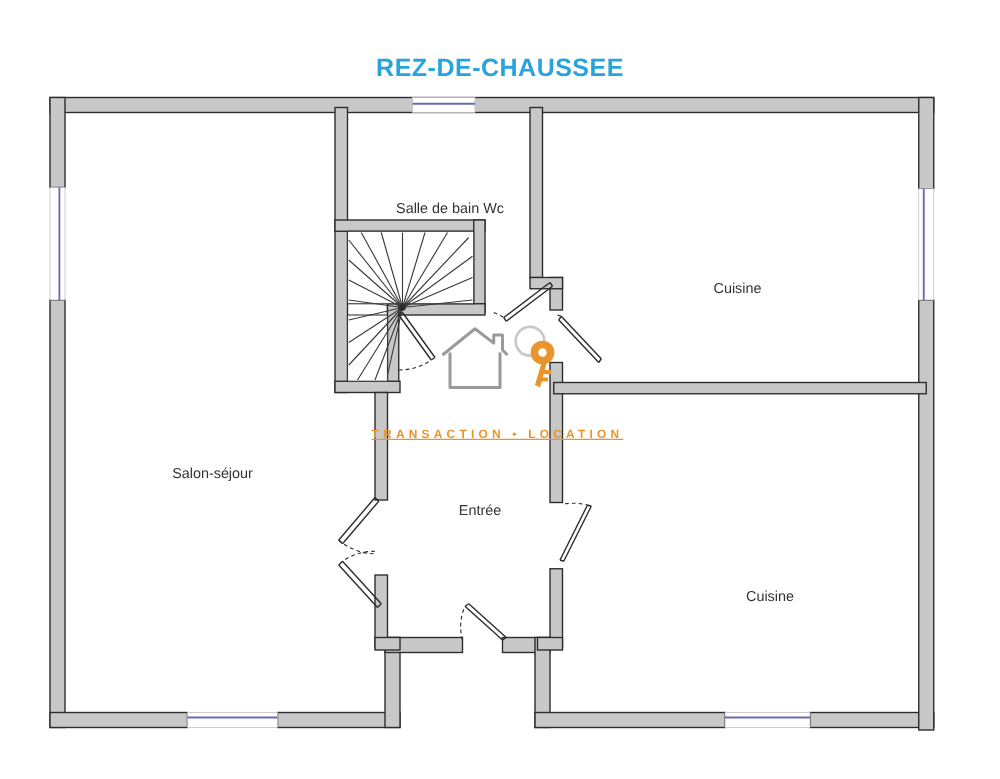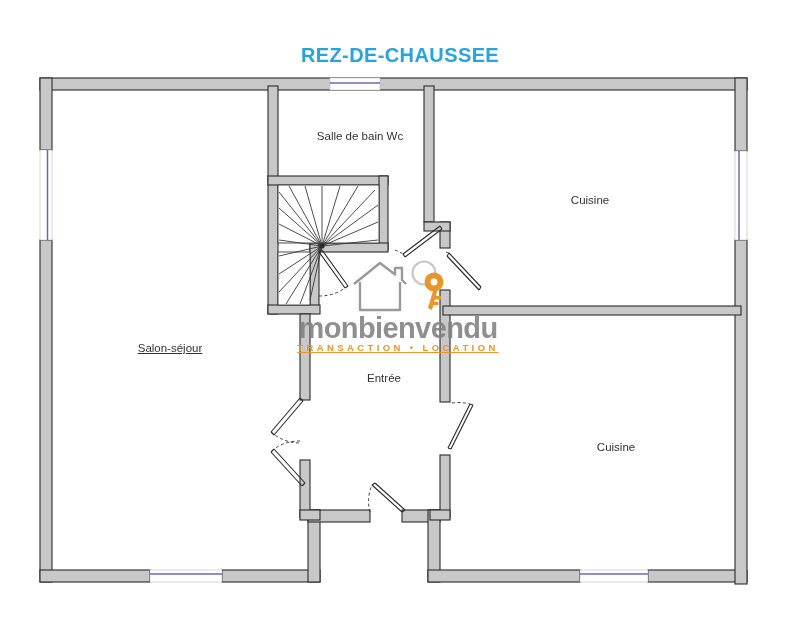--- a/index.html
+++ b/index.html
@@ -40,20 +40,21 @@
     top: 0;
   }
   .room-label {
     position: absolute;
     font-size: 11.5px;
     color: #333333;
     font-family: "Liberation Sans", sans-serif;
     white-space: nowrap;
     transform: translate(-50%, -50%);
     user-select: none;
+    margin-top: 31px;
   }
   #watermark {
     position: absolute;
     left: 272px;
     top: 258px;
     width: 252px;
     height: 104px;
     pointer-events: none;
   }
   #wm-brand {
@@ -253,38 +254,37 @@
         <path d="M 375 483 L 405 510" stroke="#2b2b2b" stroke-width="1.1" fill="none"></path>
         <path d="M 372 485 L 375 483" stroke="#2b2b2b" stroke-width="1.1" fill="none"></path>
         <path d="M 402 512 L 405 510" stroke="#2b2b2b" stroke-width="1.1" fill="none"></path>
         <path d="M 370 512 A 40 40 0 0 1 372 485" stroke="#2b2b2b" stroke-width="0.9" stroke-dasharray="3,2.5" fill="none"></path>
       </g>
     </g>
   </svg>
 
   <div class="room-label" style="left:360px; top:136px;">Salle de bain Wc</div>
   <div class="room-label" style="left:590px; top:200px;">Cuisine</div>
-  <div class="room-label" style="left:170px; top:348px;text-decoration:underline;">Salon-séjour</div>
+  <div class="room-label" style="left:170px; top:348px;">Salon-séjour</div>
   <div class="room-label" style="left:384px; top:378px;">Entrée</div>
   <div class="room-label" style="left:616px; top:447px;">Cuisine</div>
 
   <div id="watermark">
     <svg id="wm-icons" width="110" height="56" viewBox="0 0 110 56">
 
       <g fill="none" stroke="#9a9a9a" stroke-width="2.4" stroke-linejoin="round">
         <path d="M 4 26 L 30 5 L 45 16.5 L 45 10 L 52 10 L 52 22 L 56 26"></path>
         <path d="M 10 24 L 10 52 L 50 52 L 50 24"></path>
       </g>
 
       <g>
         <circle cx="74" cy="15" r="11.5" fill="none" stroke="#c9c9c9" stroke-width="2.2"></circle>
         <circle cx="84" cy="24" r="9.5" fill="#e8952e"></circle>
         <circle cx="84" cy="24" r="3.4" fill="#ffffff"></circle>
         <path d="M 88 30 L 82 52 L 78 50 L 83 33 Z" fill="#e8952e"></path>
         <rect x="84" y="38" width="7" height="3.4" fill="#e8952e"></rect>
         <rect x="82.5" y="44" width="6" height="3.2" fill="#e8952e"></rect>
       </g>
     </svg>
-    <div id="wm-brand">monbienvendu</div>
     <div id="wm-tagline">TRANSACTION • LOCATION</div>
   </div>
 
 </div>
 
 </body></html>

